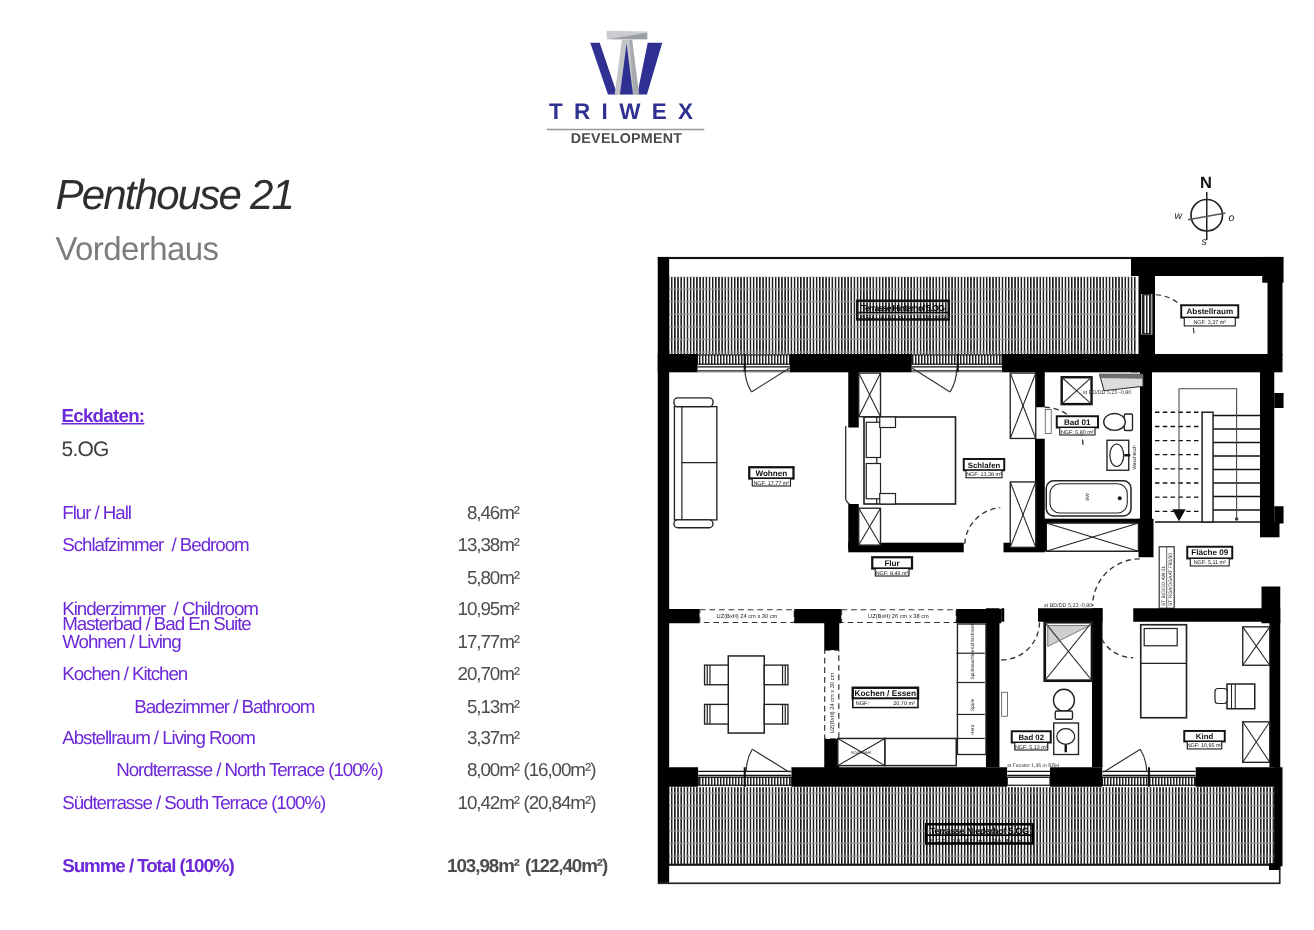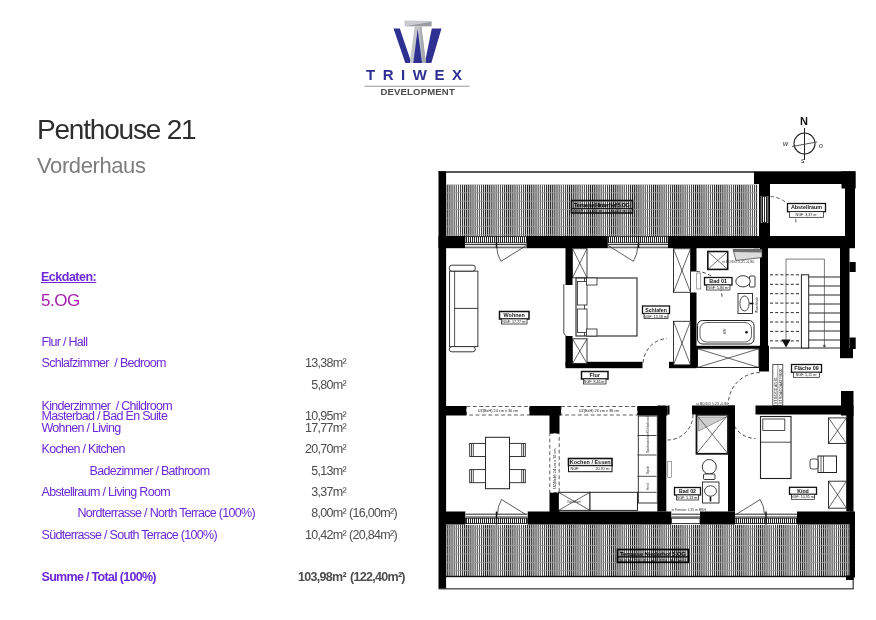--- a/index.html
+++ b/index.html
@@ -28,35 +28,36 @@
   <path d="M404.5 20.5 L431.5 21 L431.5 26.2 L404.5 26.2 Z" fill="#c9cbce"></path>
   <path d="M405.5 26.2 L431.5 21.8 L431.5 26.2 Z" fill="#9a9da1"></path>
 
   <text x="366" y="79.5" font-size="15" font-weight="bold" fill="#2e3192" textLength="102" letter-spacing="6">TRIWEX</text>
 
   <line x1="364.5" y1="86.3" x2="469.5" y2="86.3" stroke="#999999" stroke-width="1.1"></line>
 
   <text x="380.5" y="95.3" font-size="9.5" font-weight="bold" fill="#4a4a4d" textLength="76" letter-spacing="1.8">DEVELOPMENT</text>
 </svg>
 
-<div class="abs" style="left:37px;top:114px;font-size:28px;letter-spacing:-1.2px;color:#2e2e2e;">Penthouse 21</div>
+<div class="abs" style="left:37px;top:114px;font-size:28px;letter-spacing:-1.2px;color:#2e2e2e;font-style:italic;">Penthouse 21</div>
 
 <div class="abs" style="left:37px;top:153px;font-size:22px;letter-spacing:-0.4px;color:#7d7d7d;">Vorderhaus</div>
 
 <div class="abs" style="left:41px;top:270px;font-size:12.5px;letter-spacing:-0.5px;font-weight:bold;color:#6d28d9;text-decoration:underline;">Eckdaten:</div>
 
-<div class="abs" style="left:41px;top:291px;font-size:17px;letter-spacing:-0.5px;color:#a21caf;">5.OG</div>
+<div class="abs" style="left:41px;top:291px;font-size:14px;letter-spacing:-0.5px;color:#404040;">5.OG</div>
 
 <div class="rowlab" style="top:335px;">Flur / Hall</div>
+    <div class="rowval" style="top:335px;">8,46m²</div>
 <div class="rowlab" style="top:356px;">Schlafzimmer&nbsp; / Bedroom</div>
     <div class="rowval" style="top:356px;">13,38m²</div>
 <div class="rowlab" style="top:378px;margin-top:31px;">Masterbad / Bad En Suite</div>
     <div class="rowval" style="top:378px;">5,80m²</div>
 <div class="rowlab" style="top:399px;">Kinderzimmer&nbsp; / Childroom</div>
-    <div class="rowval" style="top:409px;">10,95m²</div>
+    <div class="rowval" style="top:399px;">10,95m²</div>
 <div class="rowlab" style="top:421px;">Wohnen / Living</div>
     <div class="rowval" style="top:421px;">17,77m²</div>
 <div class="rowlab" style="top:442px;">Kochen / Kitchen</div>
     <div class="rowval" style="top:442px;">20,70m²</div>
 <div class="rowlab" style="top:464px;padding-left:48px;">Badezimmer / Bathroom</div>
     <div class="rowval" style="top:464px;">5,13m²</div>
 <div class="rowlab" style="top:485px;">Abstellraum / Living Room</div>
     <div class="rowval" style="top:485px;">3,37m²</div>
 <div class="rowlab" style="top:506px;padding-left:36px;">Nordterrasse / North Terrace (100%)</div>
     <div class="rowval" style="top:506px;">8,00m²</div>

